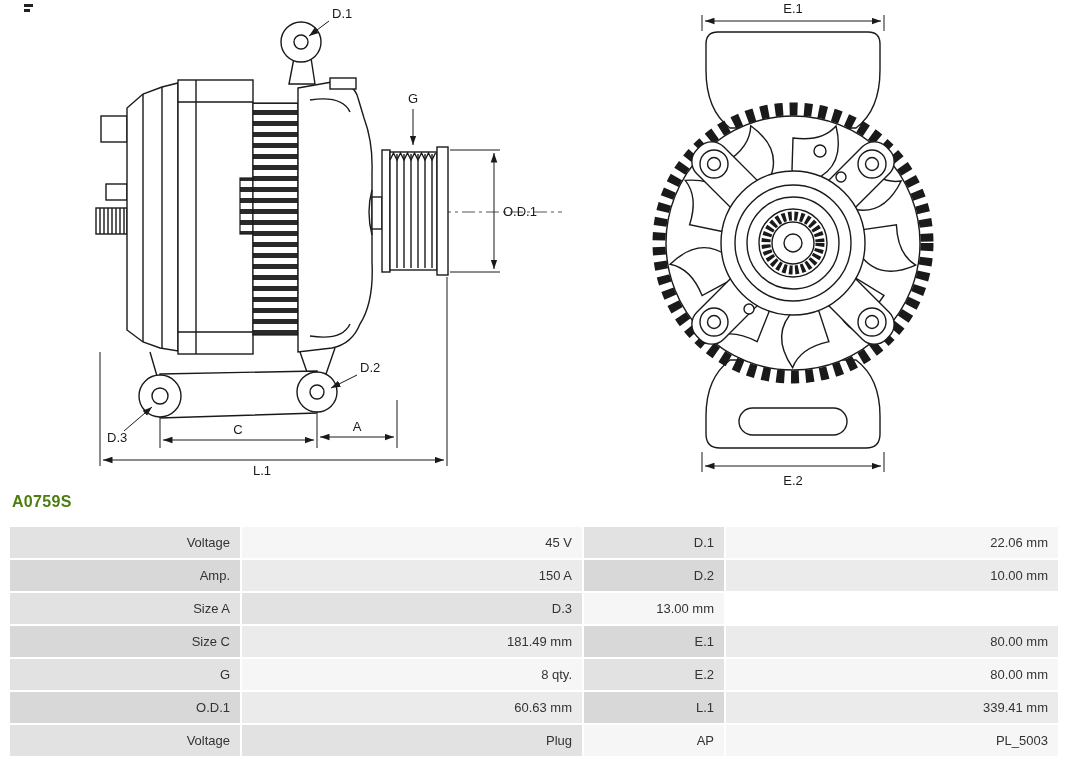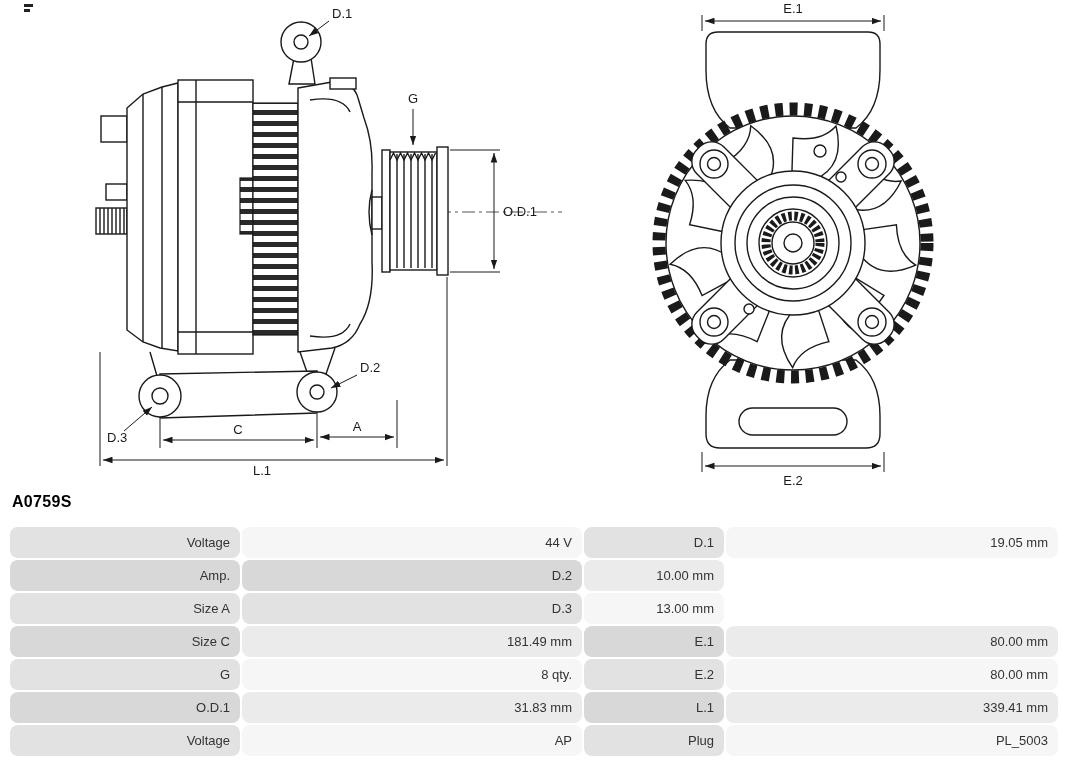--- a/index.html
+++ b/index.html
@@ -9,27 +9,27 @@
 
   .diagram-svg { position:absolute; top:0; left:0; }
 
   .ln  { fill:none; stroke:#1a1a1a; stroke-width:1.4; }
   .fw  { fill:#ffffff; stroke:#1a1a1a; stroke-width:1.4; }
   .dim { fill:none; stroke:#1a1a1a; stroke-width:1; }
   .cl  { fill:none; stroke:#555555; stroke-width:1; stroke-dasharray:13 4 3 4; }
   .t   { font-family:"Liberation Sans", sans-serif; font-size:13px; fill:#1a1a1a; }
 
   .part-number { position:absolute; left:12px; top:493px; font-size:16px;
-                 font-weight:bold; color:#000000; letter-spacing:0.3px; }
+                 font-weight:bold; color:#4d7c0f; letter-spacing:0.3px; }
 
   .spec-table { position:absolute; left:10px; top:527px; width:1048px; }
   .spec-row { display:grid; grid-template-columns:230px 340px 140px 1fr;
               gap:2px; margin-bottom:2px; }
   .cell { height:31px; line-height:31px; font-size:13px; color:#333333;
-          text-align:right; padding-right:10px; overflow:hidden;border-radius:8px; }
+          text-align:right; padding-right:10px; overflow:hidden; }
   .cell.lab { background:#e2e2e2; }
   .cell.val { background:#f6f6f6; }
   .spec-row:nth-child(even) .lab { background:#d8d8d8; }
   .spec-row:nth-child(even) .val { background:#ebebeb; }
 </style>
 </head>
 <body>
 
 <div class="page">
 
@@ -205,27 +205,28 @@
       </g>
     </g>
   </svg>
 
   <div class="part-number">A0759S</div>
 
   <div class="spec-table">
 
     <div class="spec-row">
       <div class="cell lab">Voltage</div>
-      <div class="cell val">44 V</div>
+      <div class="cell val">45 V</div>
       <div class="cell lab">D.1</div>
-      <div class="cell val">19.05 mm</div>
+      <div class="cell val">22.06 mm</div>
     </div>
 
     <div class="spec-row">
       <div class="cell lab">Amp.</div>
+      <div class="cell val">150 A</div>
       <div class="cell lab">D.2</div>
       <div class="cell val">10.00 mm</div>
     </div>
 
     <div class="spec-row">
       <div class="cell lab">Size A</div>
       <div class="cell lab">D.3</div>
       <div class="cell val">13.00 mm</div>
     </div>
 
@@ -238,26 +239,26 @@
 
     <div class="spec-row">
       <div class="cell lab">G</div>
       <div class="cell val">8 qty.</div>
       <div class="cell lab">E.2</div>
       <div class="cell val">80.00 mm</div>
     </div>
 
     <div class="spec-row">
       <div class="cell lab">O.D.1</div>
-      <div class="cell val">31.83 mm</div>
+      <div class="cell val">60.63 mm</div>
       <div class="cell lab">L.1</div>
       <div class="cell val">339.41 mm</div>
     </div>
 
     <div class="spec-row">
       <div class="cell lab">Voltage</div>
+      <div class="cell lab">Plug</div>
       <div class="cell val">AP</div>
-      <div class="cell lab">Plug</div>
       <div class="cell val">PL_5003</div>
     </div>
 
   </div>
 </div>
 
 </body></html>

